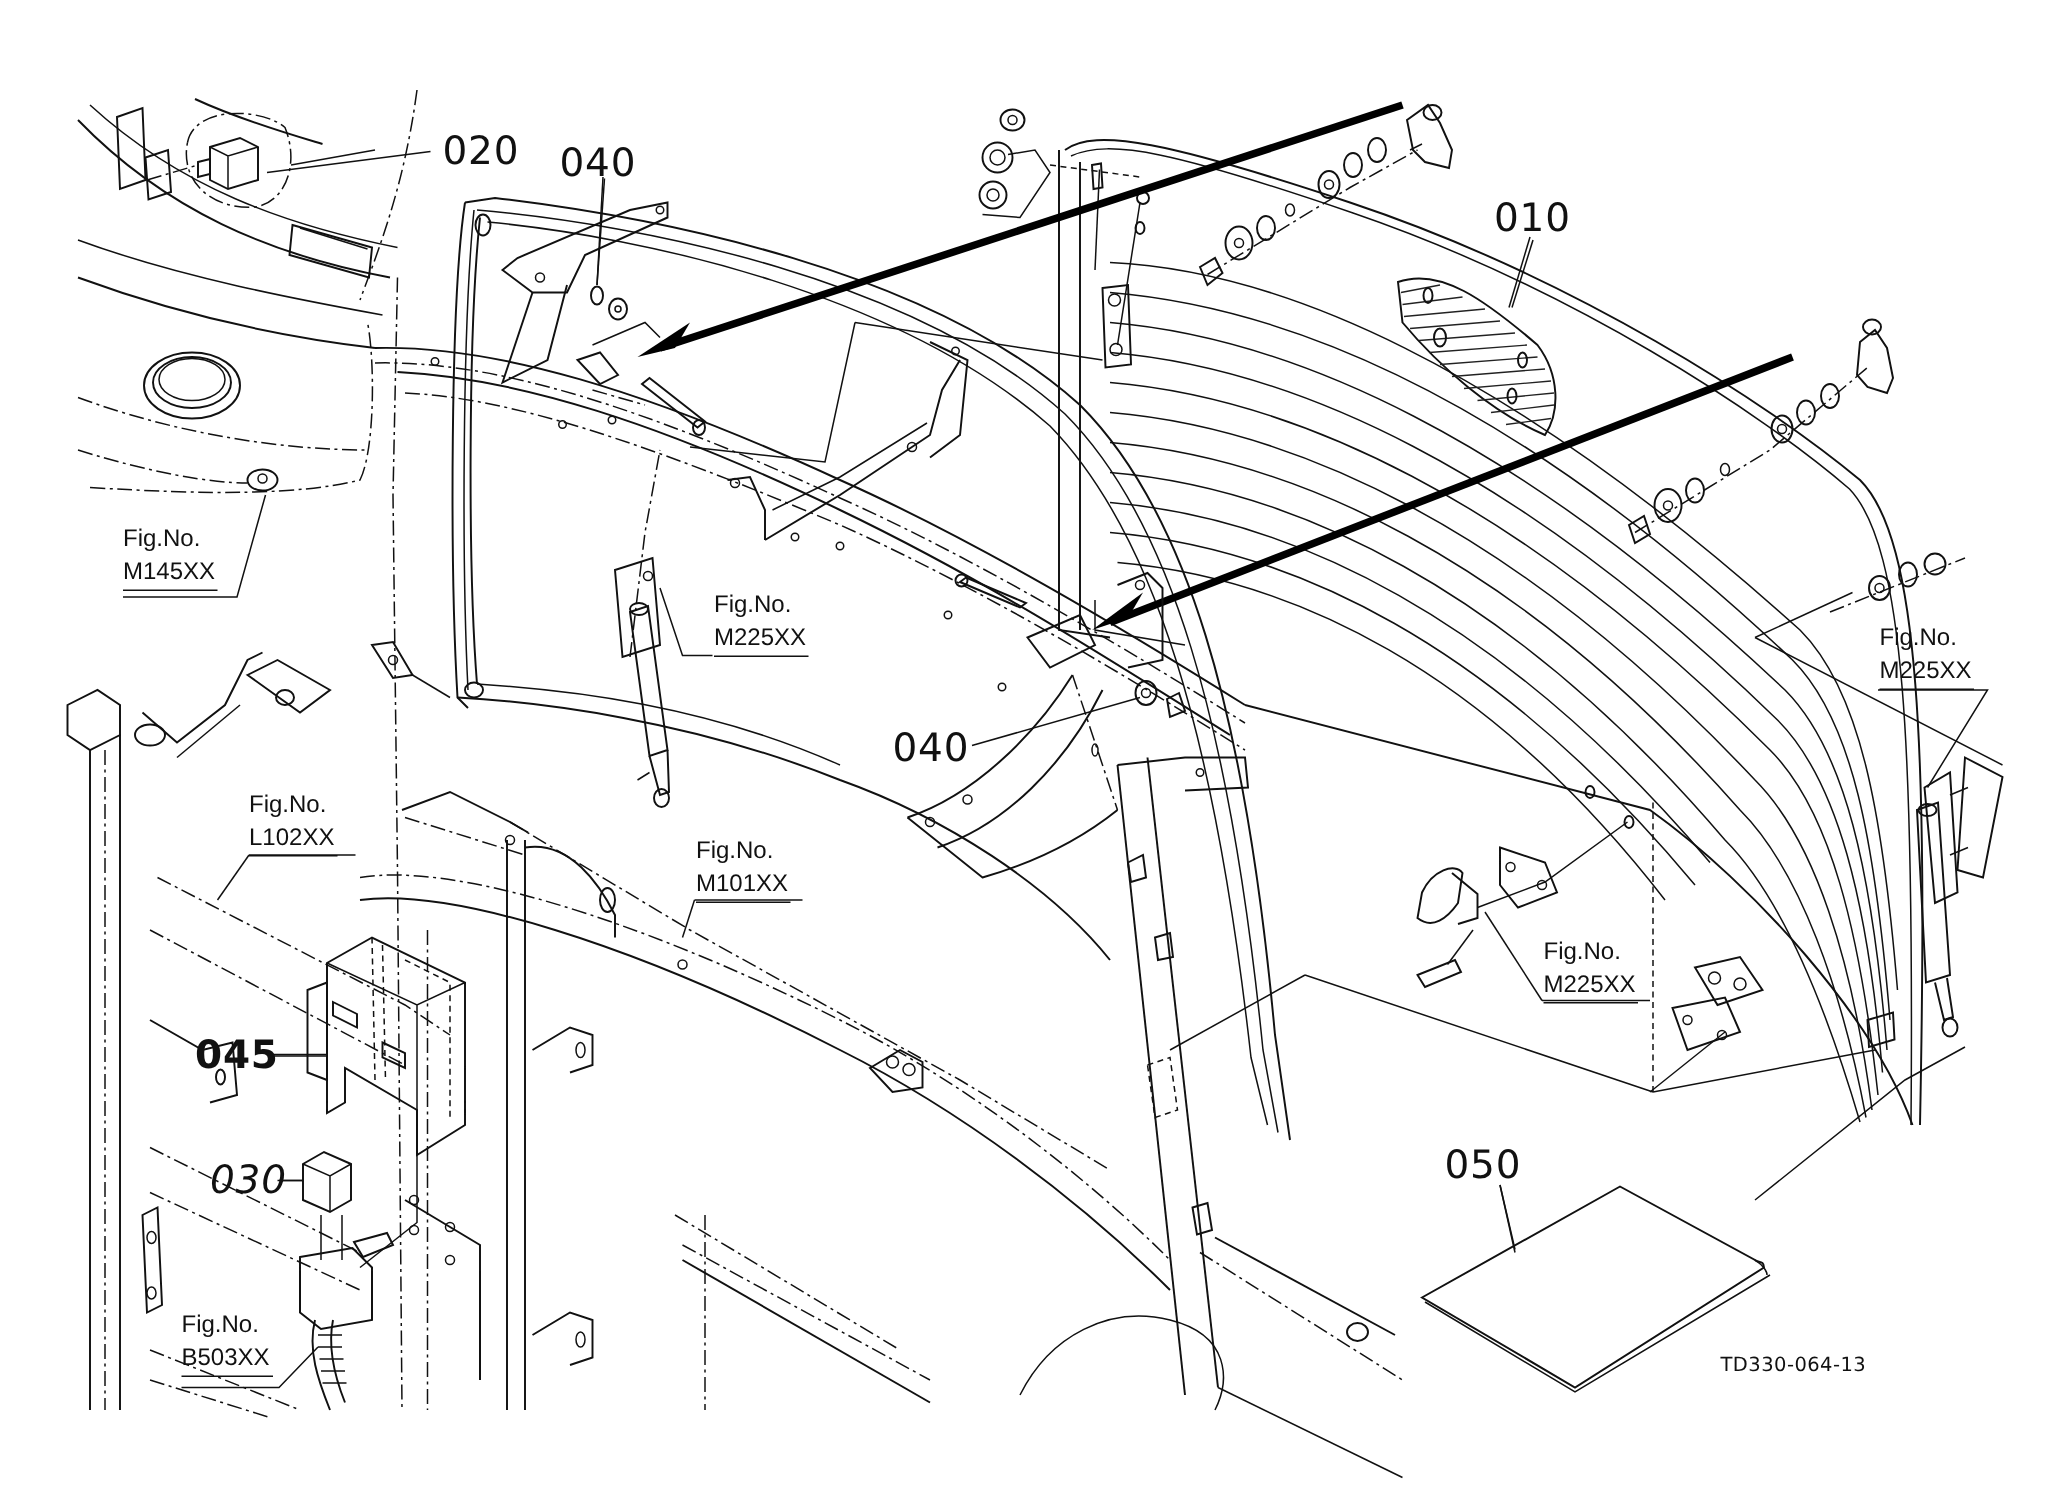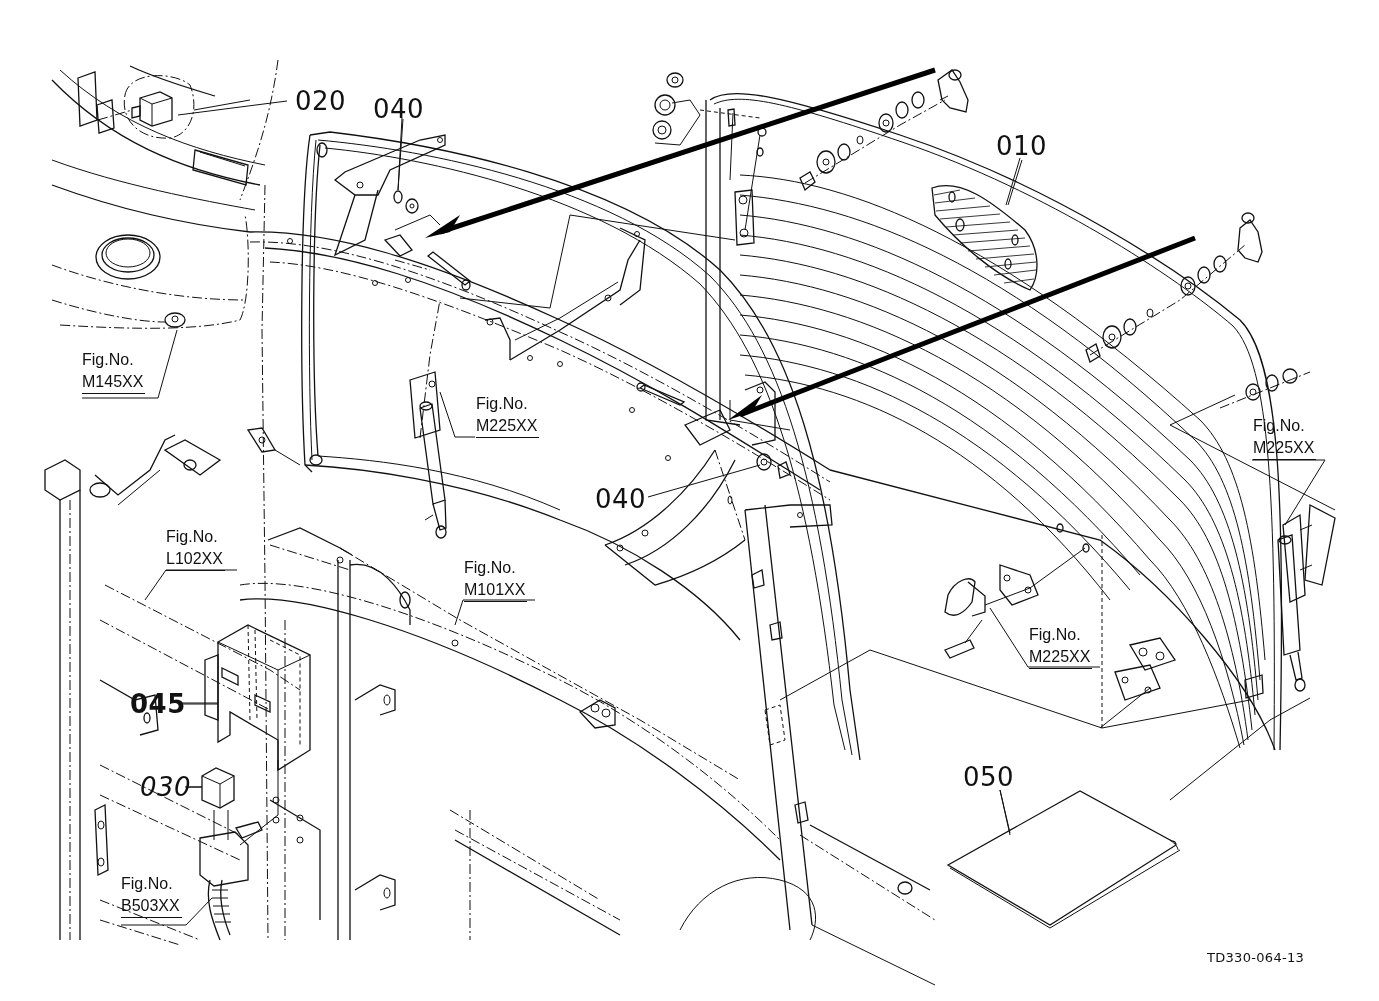--- a/index.html
+++ b/index.html
@@ -453,15 +453,15 @@
 </div>
 <div class="figref" style="left:464px; top:557px;">
   <div>Fig.No.</div>
   <div><span class="code">M101XX</span></div>
 </div>
 <div class="figref" style="left:121px; top:873px;">
   <div>Fig.No.</div>
   <div><span class="code">B503XX</span></div>
 </div>
 
-<div class="docid" style="left:1207px; top:903px;margin-top:47px;">TD330-064-13</div>
+<div class="docid" style="left:1147px; top:903px;">TD330-064-13</div>
 
 </div>
 
 </body></html>

